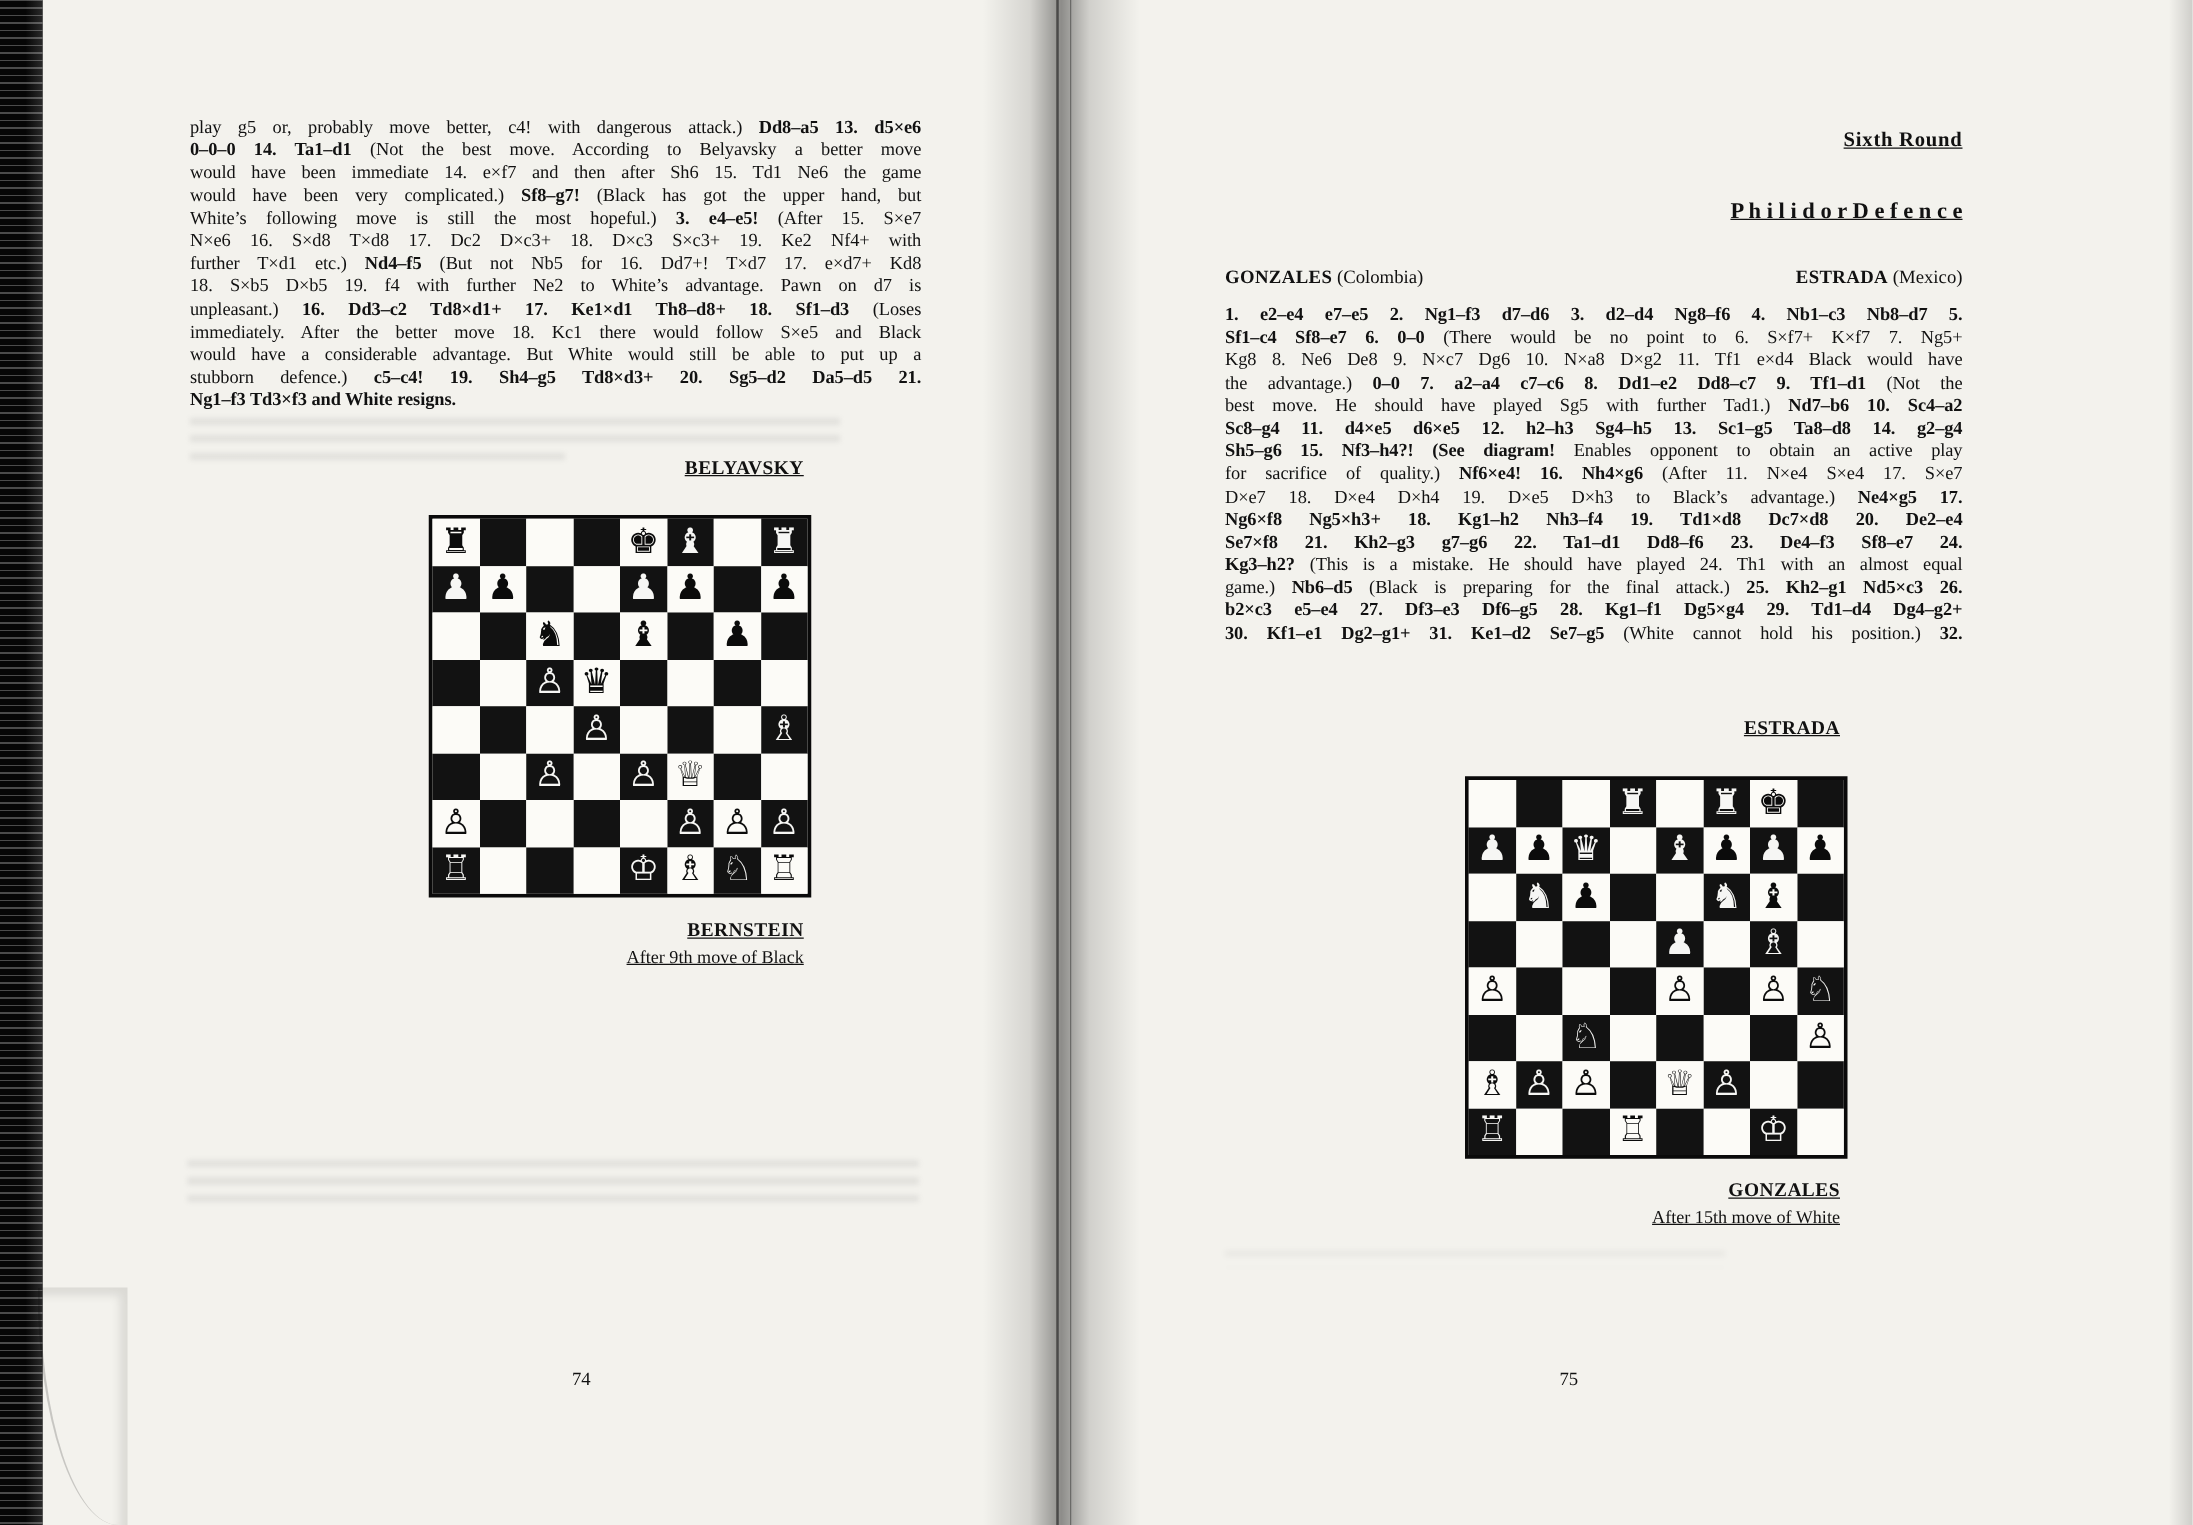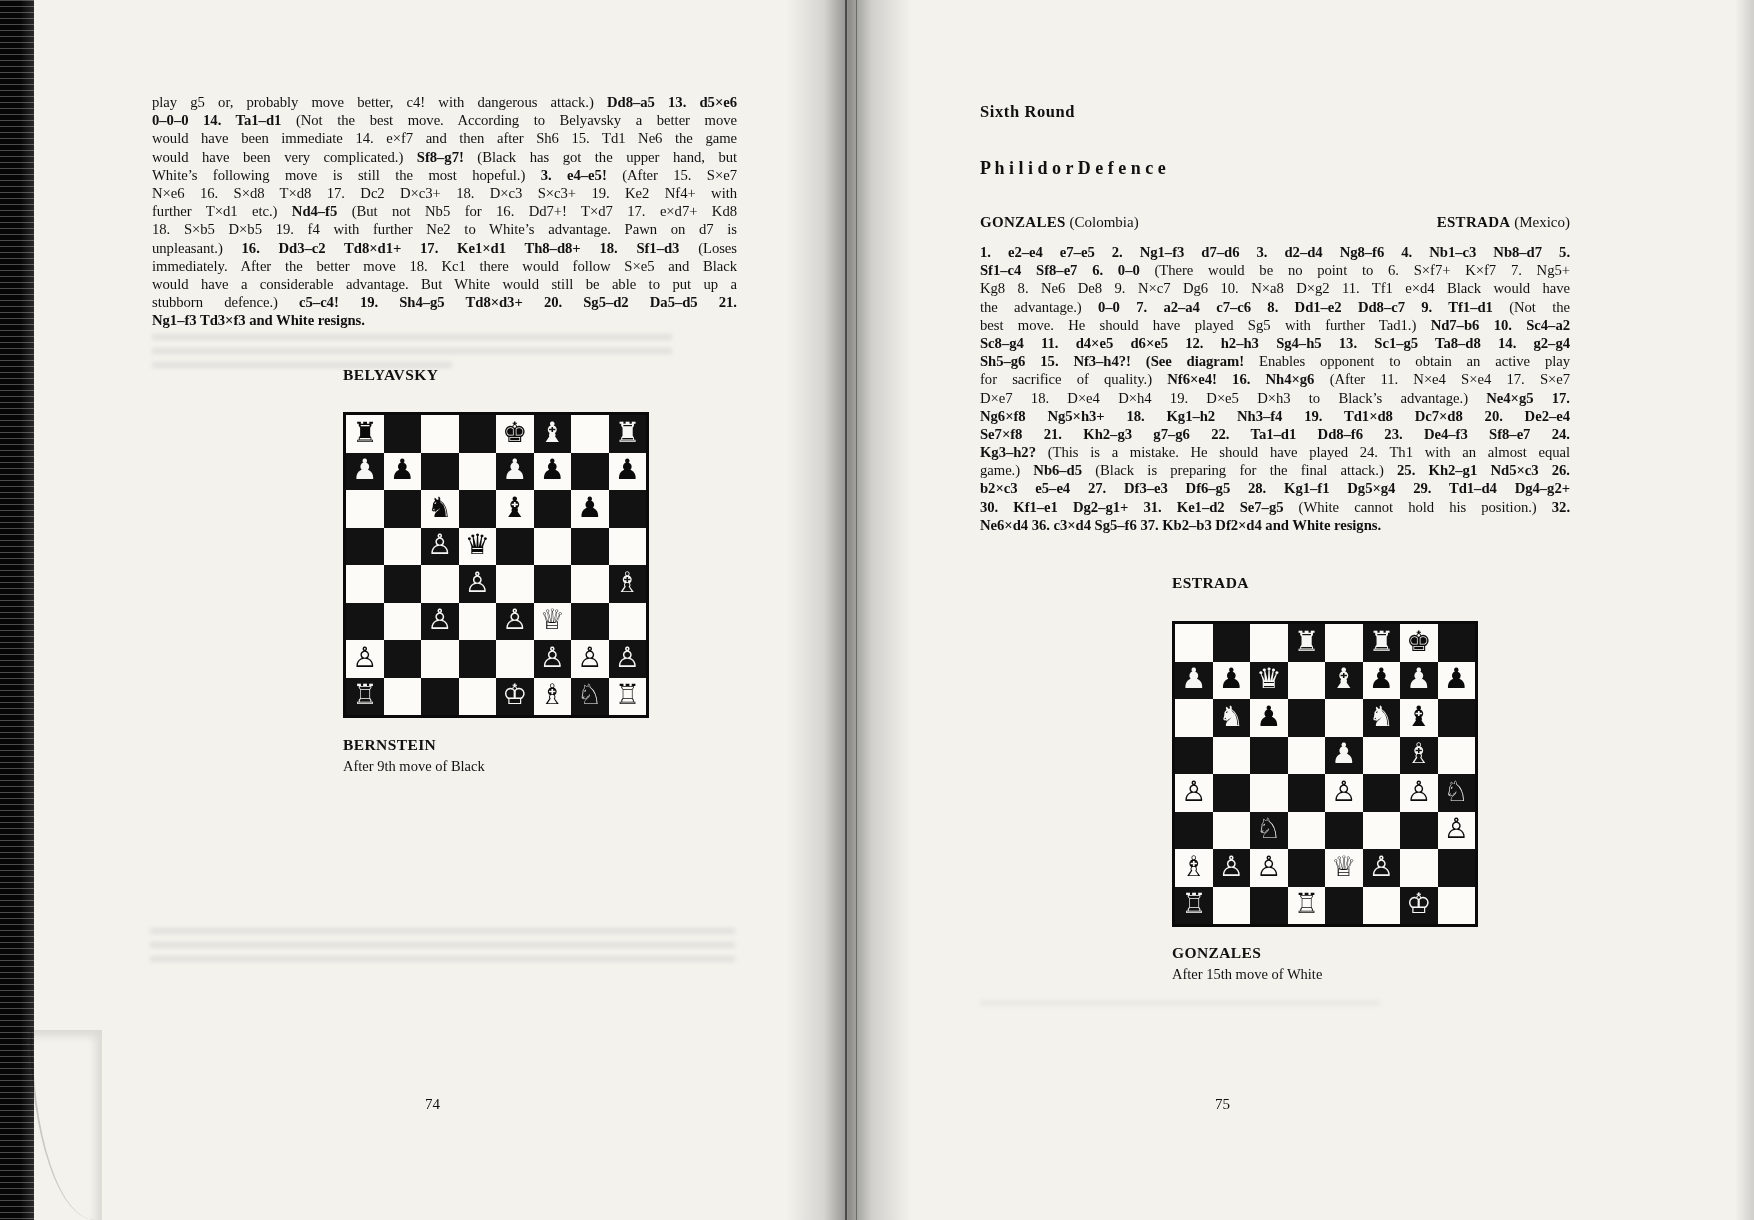--- a/index.html
+++ b/index.html
@@ -18,28 +18,28 @@
   .gutter-line2{position:absolute;left:856px;top:0;width:1px;height:1220px;background:rgba(0,0,0,.35);}
   .right-fore-edge{position:absolute;left:1735px;top:0;width:19px;height:1220px;
     background:linear-gradient(to right, rgba(0,0,0,0), rgba(0,0,0,.15));}
   .ghost{position:absolute;filter:blur(2.2px);opacity:.5;
     background:repeating-linear-gradient(to bottom, rgba(120,120,120,.28) 0 6px, rgba(0,0,0,0) 6px 14px);}
   
   .para{position:absolute;font-size:14.7px;line-height:18.2px;letter-spacing:-.05px;}
   .line{display:block;text-align:justify;text-align-last:justify;white-space:normal;height:18.2px;overflow:visible;}
   .line.nojust{text-align:left;text-align-last:left;}
   .bold{font-weight:bold;}
-  .h-center{position:absolute;text-align:left;}
+  .h-center{position:absolute;text-align:right;text-decoration:underline;}
   .cap-bold{font-weight:bold;font-size:15.5px;letter-spacing:.4px;}
   .cap-sub{font-size:14.5px;}
   .round-head{font-size:16.5px;font-weight:bold;letter-spacing:.6px;}
   .defence-head{font-size:18px;font-weight:bold;letter-spacing:4.5px;}
   .players-row{position:absolute;display:flex;justify-content:space-between;font-size:15px;}
   .pname{font-weight:bold;letter-spacing:.3px;}
-  .pageno{position:absolute;font-size:15px;text-align:left;width:80px;}
+  .pageno{position:absolute;font-size:15px;text-align:center;width:80px;}
   
   .board{position:absolute;width:300px;height:300px;border:3px solid #0a0a0a;background:#fff;
          display:grid;grid-template-columns:repeat(8,1fr);grid-template-rows:repeat(8,1fr);}
   .sq{display:flex;align-items:center;justify-content:center;overflow:hidden;}
   .sq.light{background:#fcfbf7;}
   .sq.dark{background:#121212;}
   .piece{font-family:"DejaVu Sans", sans-serif;font-size:28px;line-height:1;transform:translateY(-1px);}
   .piece.on-dark{color:#f6f6f4;}
   .piece.on-light{color:#0b0b0b;}
 </style>
@@ -229,21 +229,20 @@
         <div class="line"><span class="bold">Sc8–g4 11. d4×e5 d6×e5 12. h2–h3 Sg4–h5 13. Sc1–g5 Ta8–d8 14. g2–g4</span></div>
         <div class="line"><span class="bold">Sh5–g6 15. Nf3–h4?! (See diagram!</span><span> Enables opponent to obtain an active play</span></div>
         <div class="line"><span>for sacrifice of quality.) </span><span class="bold">Nf6×e4! 16. Nh4×g6</span><span> (After 11. N×e4 S×e4 17. S×e7</span></div>
         <div class="line"><span>D×e7 18. D×e4 D×h4 19. D×e5 D×h3 to Black’s advantage.) </span><span class="bold">Ne4×g5 17.</span></div>
         <div class="line"><span class="bold">Ng6×f8 Ng5×h3+ 18. Kg1–h2 Nh3–f4 19. Td1×d8 Dc7×d8 20. De2–e4</span></div>
         <div class="line"><span class="bold">Se7×f8 21. Kh2–g3 g7–g6 22. Ta1–d1 Dd8–f6 23. De4–f3 Sf8–e7 24.</span></div>
         <div class="line"><span class="bold">Kg3–h2?</span><span> (This is a mistake. He should have played 24. Th1 with an almost equal</span></div>
         <div class="line"><span>game.) </span><span class="bold">Nb6–d5</span><span> (Black is preparing for the final attack.) </span><span class="bold">25. Kh2–g1 Nd5×c3 26.</span></div>
         <div class="line"><span class="bold">b2×c3 e5–e4 27. Df3–e3 Df6–g5 28. Kg1–f1 Dg5×g4 29. Td1–d4 Dg4–g2+</span></div>
         <div class="line"><span class="bold">30. Kf1–e1 Dg2–g1+ 31. Ke1–d2 Se7–g5</span><span> (White cannot hold his position.) </span><span class="bold">32.</span></div>
-        <div class="line nojust"><span class="bold">Ne6×d4 36. c3×d4 Sg5–f6 37. Kb2–b3 Df2×d4 and White resigns.</span></div>
       </div>
 
     <div class="h-center cap-bold" style="left:1172px;top:574px;width:300px">ESTRADA</div>
 
     <div class="board" style="left: 1172px; top: 621px; background: rgb(243, 242, 237);">
         <div class="sq light" style="background: rgb(252, 251, 247);"></div>
         <div class="sq dark" style="background: rgb(18, 18, 18);"></div>
         <div class="sq light" style="background: rgb(252, 251, 247);"></div>
         <div class="sq dark" style="background: rgb(18, 18, 18);">
           <span class="piece on-dark">♜</span>

